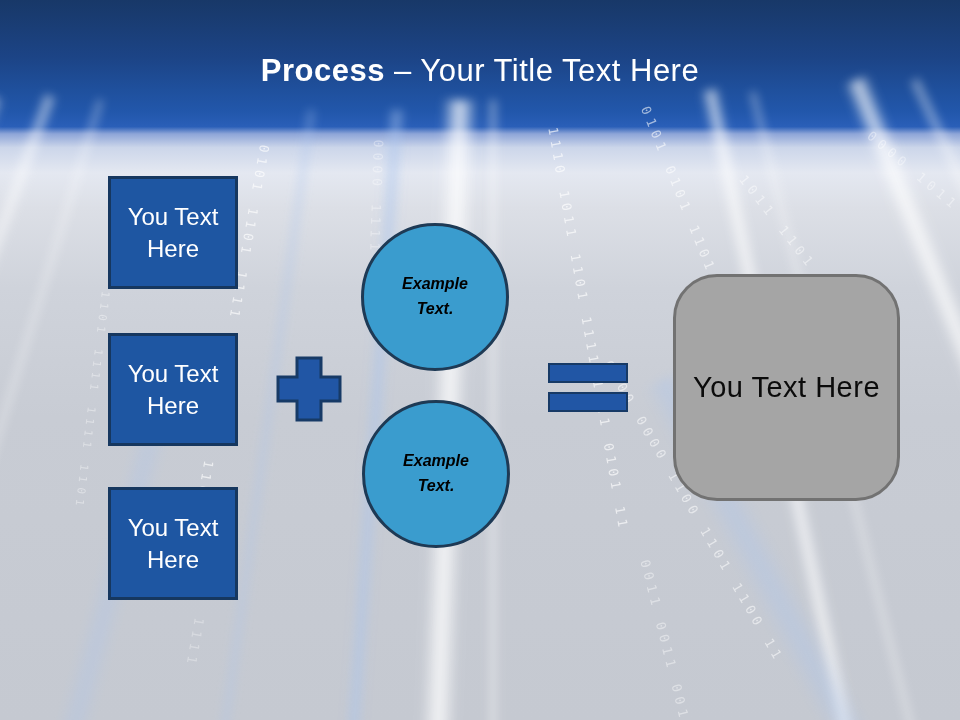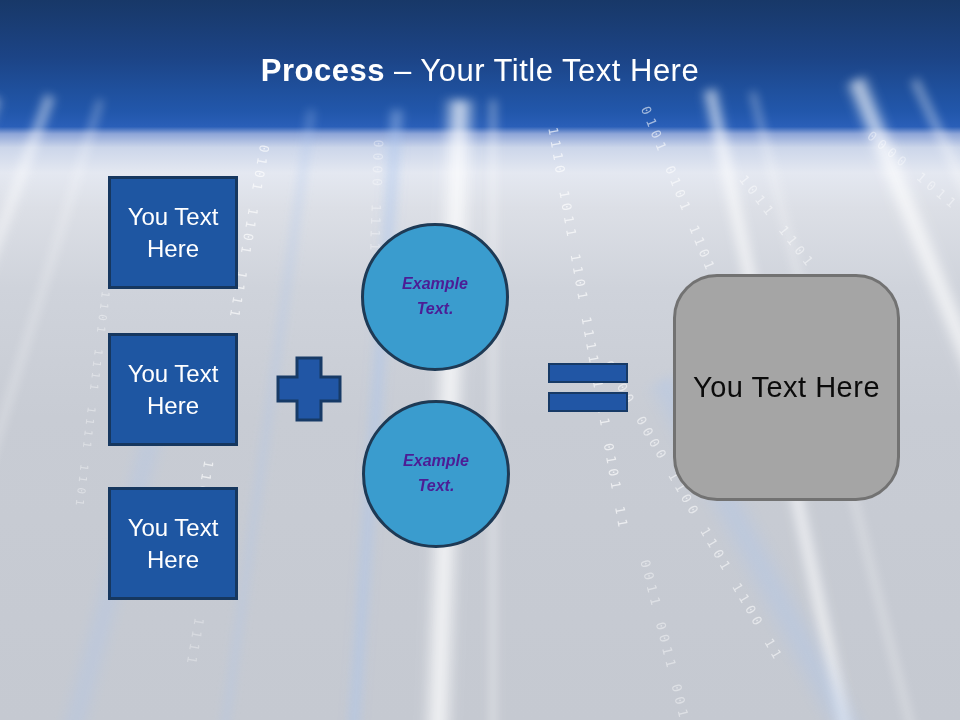--- a/index.html
+++ b/index.html
@@ -73,21 +73,21 @@
     display:flex;align-items:center;justify-content:center;text-align:center;
     color:#ffffff;font-size:24px;line-height:1.32;
   }
   .sq1{top:176px;} .sq2{top:333px;} .sq3{top:487px;}
   .sq span{display:block;width:110px;}
   .plus-wrap{position:absolute;left:276px;top:356px;width:66px;height:66px;}
   .circle{
     position:absolute;width:148px;height:148px;box-sizing:border-box;border-radius:50%;
     background:#3a9cce;border:3px solid #1e3a55;
     display:flex;flex-direction:column;align-items:center;justify-content:center;
-    color:#4c1d95;font-size:16px;font-weight:bold;font-style:italic;line-height:1.55;
+    color:#000000;font-size:16px;font-weight:bold;font-style:italic;line-height:1.55;
     text-align:center;
   }
   .c1{left:361px;top:223px;}
   .c2{left:362px;top:400px;}
   .eqbar{
     position:absolute;left:548px;width:80px;height:20px;box-sizing:border-box;
     background:#2156a5;border:2px solid #173a66;
   }
   .eq1{top:363px;} .eq2{top:392px;}
   .result{

